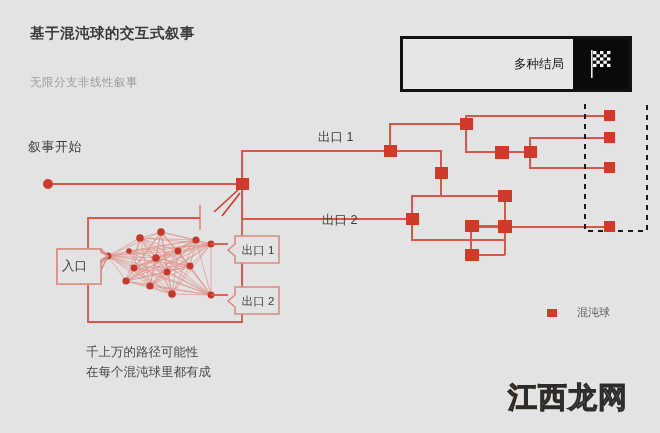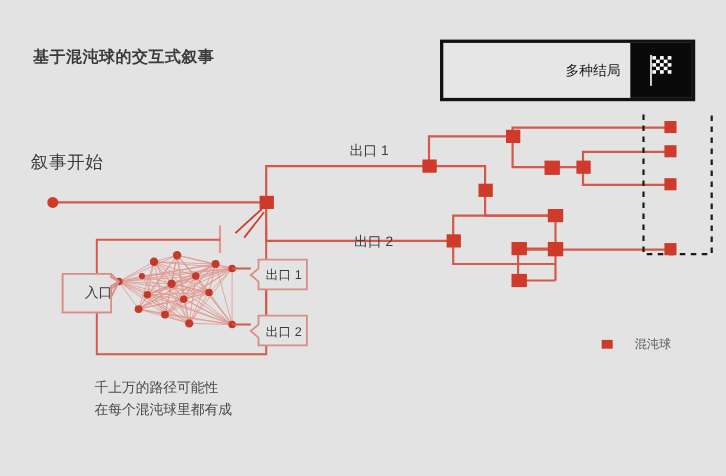--- a/index.html
+++ b/index.html
@@ -9,32 +9,32 @@
     background:#e3e3e3;
     font-family:"Liberation Sans","DejaVu Sans",sans-serif;
     overflow:hidden;
     position:relative;
   }
   #stage{position:absolute;inset:0;width:660px;height:433px;}
   svg.layer{position:absolute;left:0;top:0;width:660px;height:433px;}
 
   
   .title{
-    position:absolute;left:30px;top:42px;
+    position:absolute;left:30px;top:24px;
     font-size:14.5px;font-weight:bold;color:#3b3b3b;
     letter-spacing:.5px;white-space:nowrap;
   }
   .subtitle{
     position:absolute;left:30px;top:75px;
     font-size:11.5px;color:#9c9c9c;
     letter-spacing:.5px;white-space:nowrap;
   }
   .start-label{
     position:absolute;left:28px;top:138px;
-    font-size:16px;color:#3b3b3b;
+    font-size:13px;color:#3b3b3b;
     letter-spacing:.5px;white-space:nowrap;
   }
   .exit1-label{
     position:absolute;left:318px;top:129px;
     font-size:12.5px;color:#3b3b3b;white-space:nowrap;
   }
   .exit2-label{
     position:absolute;left:322px;top:212px;
     font-size:12.5px;color:#3b3b3b;white-space:nowrap;
   }
@@ -291,25 +291,26 @@
       <path d="M57,249 L101,249 L101,263 L108,256 L101,249 L101,249 M57,249 L57,284 L101,284 L101,270 L108,256"></path>
       <path d="M57,249 L101,249 L101,252 L108,256 L101,260 L101,284 L57,284 Z"></path>
 
       <path d="M235,236 L279,236 L279,263 L235,263 L235,256 L228,250 L235,244 Z"></path>
 
       <path d="M235,287 L279,287 L279,314 L235,314 L235,307 L228,301 L235,295 Z"></path>
     </g>
   </svg>
 
   <div class="title">基于混沌球的交互式叙事</div>
+  <div class="subtitle">无限分支非线性叙事</div>
   <div class="start-label">叙事开始</div>
   <div class="exit1-label">出口 1</div>
   <div class="exit2-label">出口 2</div>
 
-  <div style="position:absolute;left:62px;top:258px;width:40px;text-align:right;font-size:12.5px;color:#3b3b3b;">入口</div>
+  <div style="position:absolute;left:62px;top:258px;width:40px;text-align:left;font-size:12.5px;color:#3b3b3b;">入口</div>
   <div style="position:absolute;left:236px;top:243px;width:44px;text-align:center;font-size:11.5px;color:#3b3b3b;white-space:nowrap;">出口 1</div>
   <div style="position:absolute;left:236px;top:294px;width:44px;text-align:center;font-size:11.5px;color:#3b3b3b;white-space:nowrap;">出口 2</div>
 
   <div class="caption">
     <div>千上万的路径可能性</div>
     <div>在每个混沌球里都有成</div>
   </div>
 
   <div class="ending-box">
     <div class="ending-text">
@@ -335,14 +336,15 @@
         </g>
       </svg>
     </div>
   </div>
 
   <div class="legend">
     <span class="legend-swatch"></span>
     <span>混沌球</span>
   </div>
 
+  <div class="watermark">江西龙网</div>
 
 </div>
 
 </body></html>

